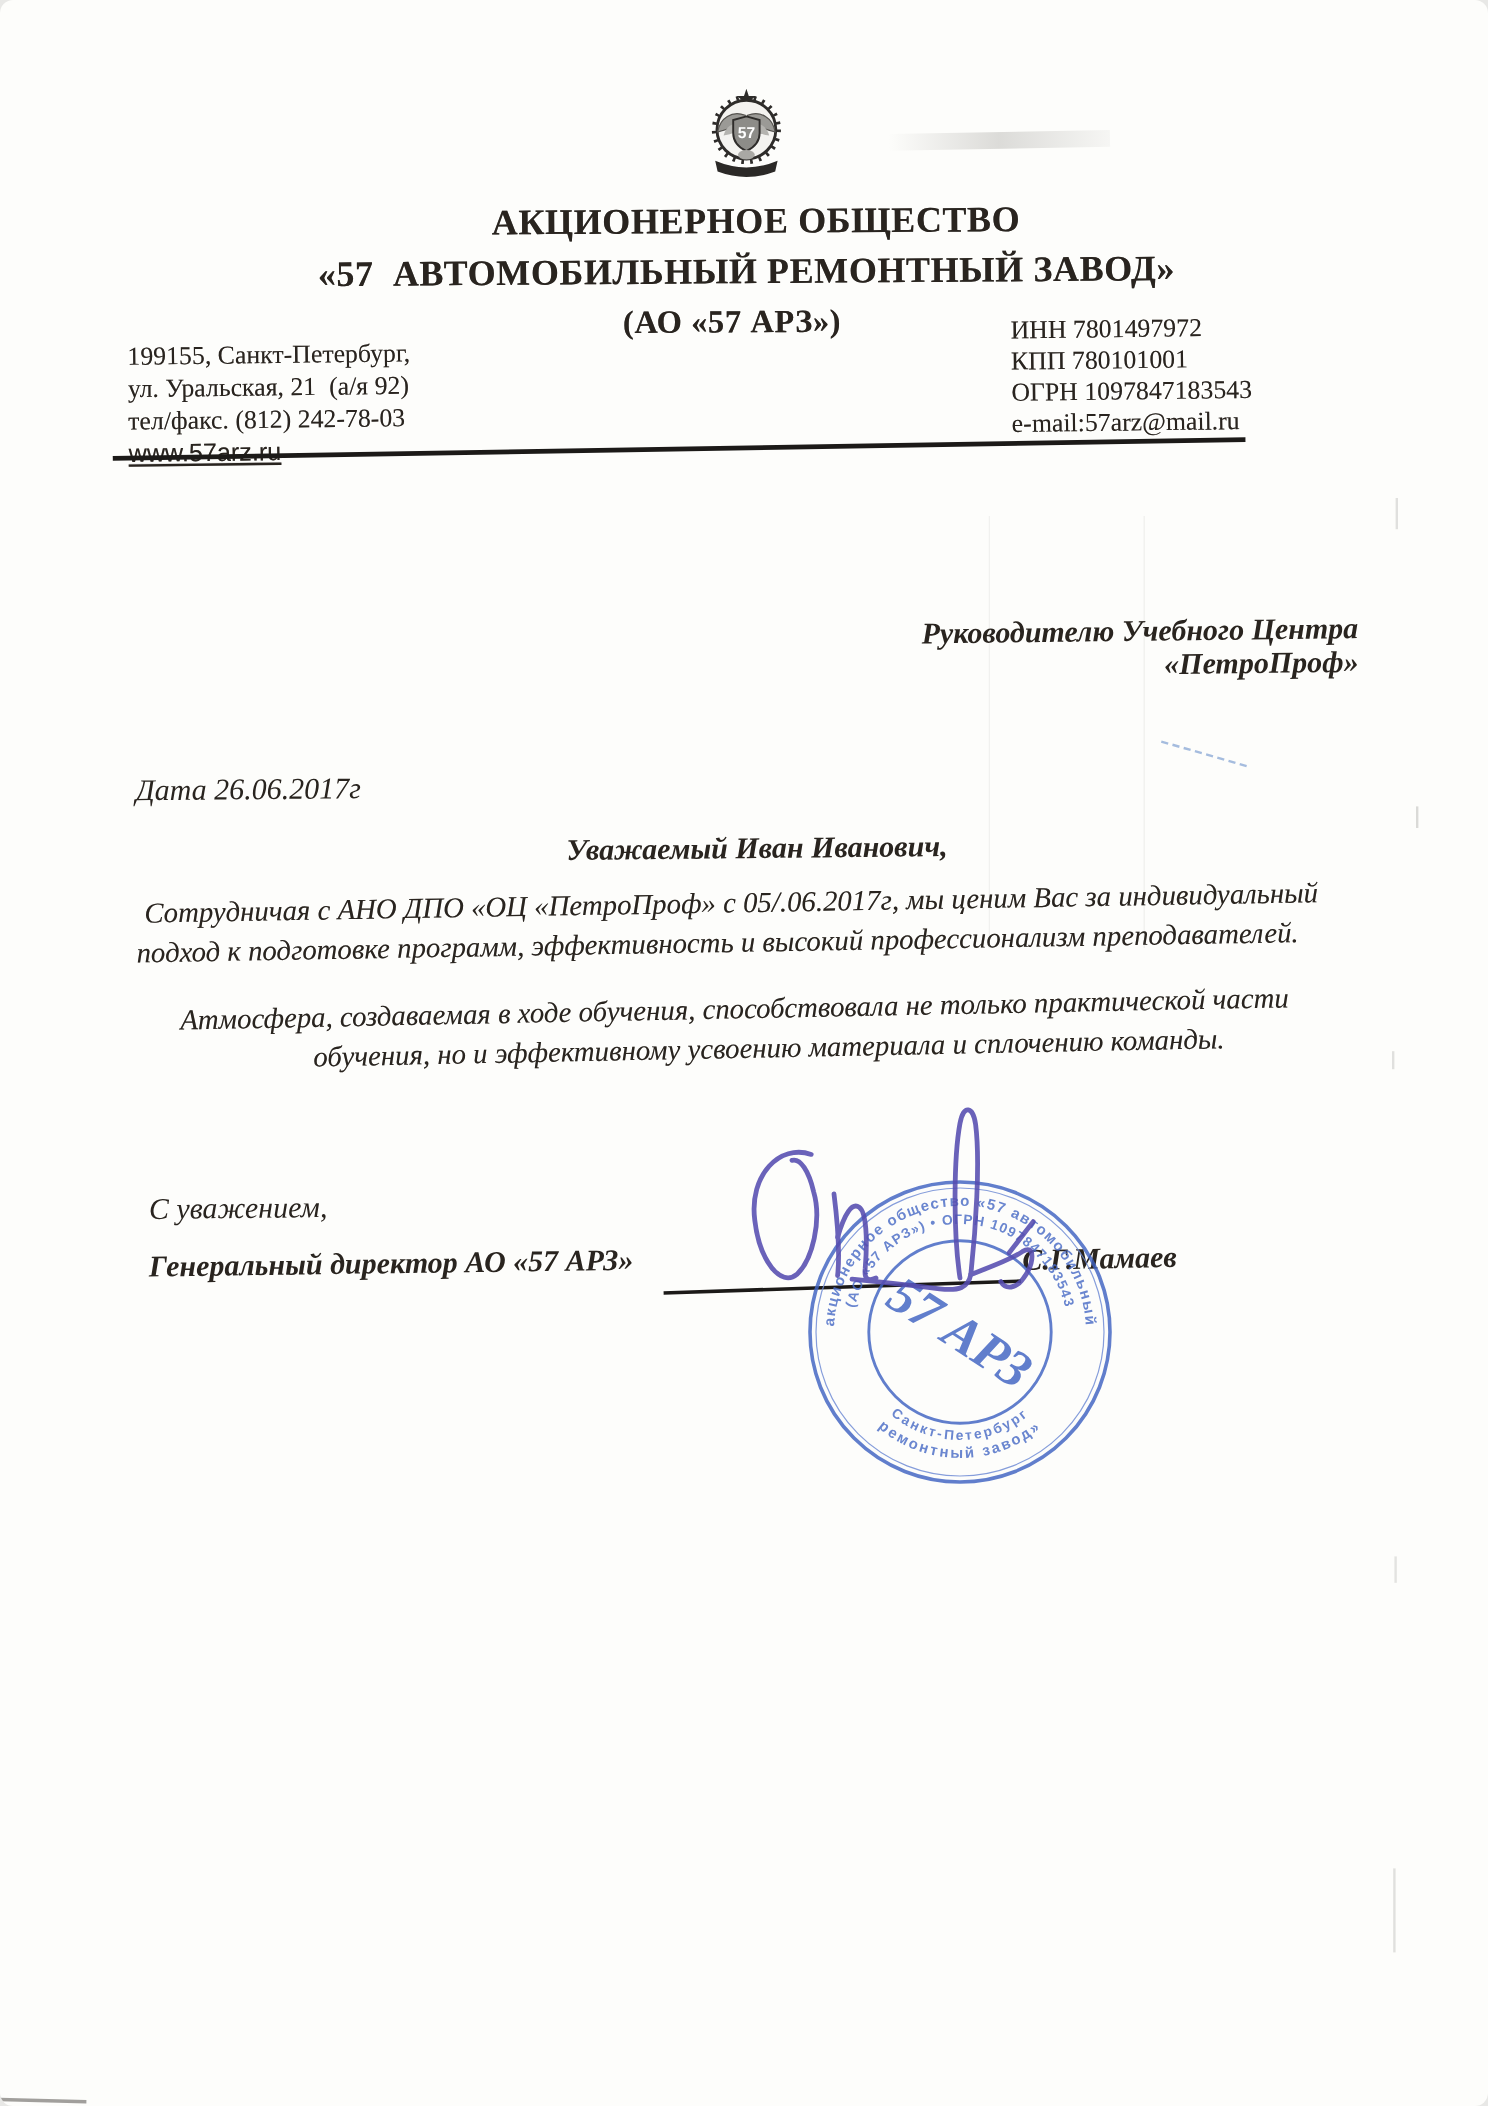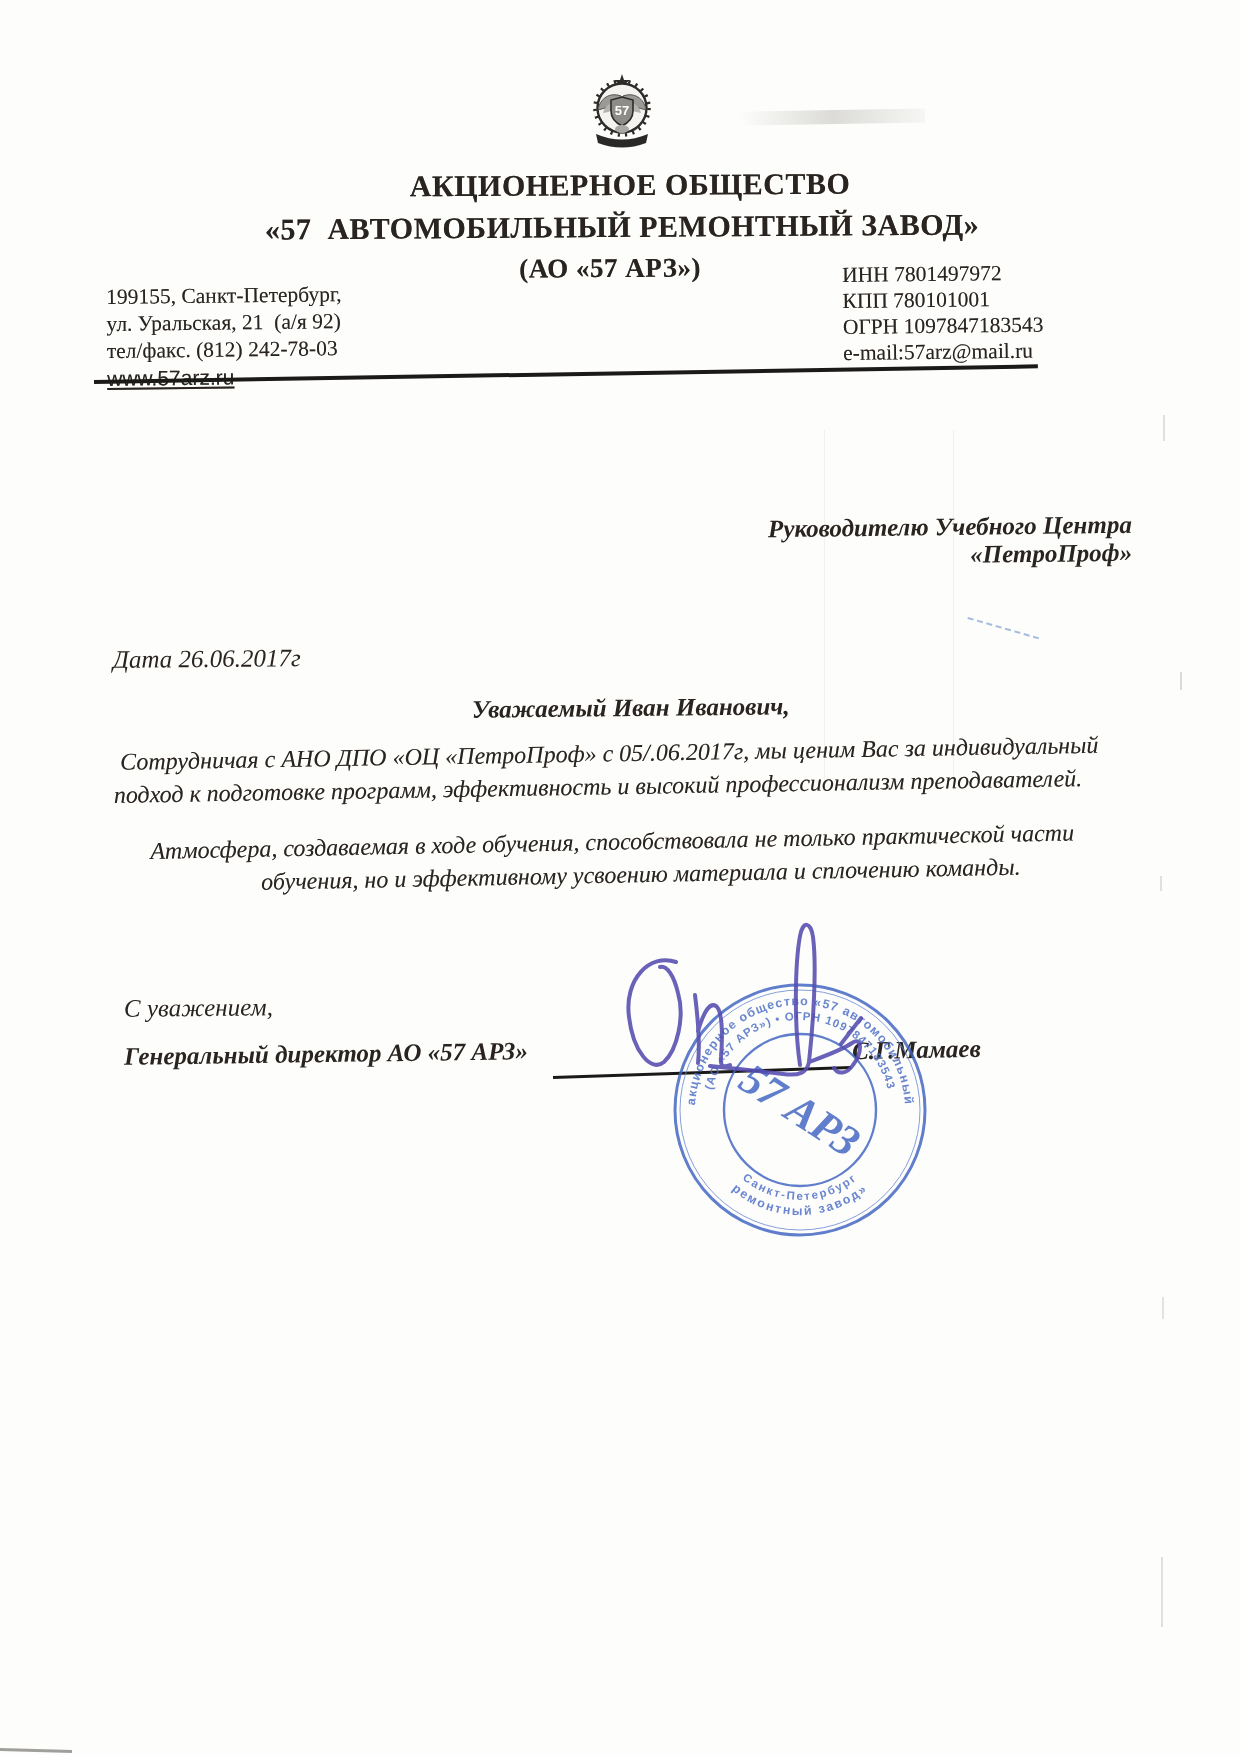--- a/index.html
+++ b/index.html
@@ -1,19 +1,19 @@
 <!DOCTYPE html>
 <html><head>
 <meta charset="utf-8">
 <style>
   html,body{margin:0;padding:0;background:#e8e8e6;}
   .page{
     position:relative;width:1240px;height:1755px;margin:0 auto;
     background:#fdfdfb;overflow:hidden;
-    font-family:"Liberation Serif", serif;color:#29241f;
+    font-family:"Liberation Serif", serif;color:#29241f;border-radius:11px;
   }
   .abs{position:absolute;}
   .serif{font-family:"Liberation Serif", serif;}
   .sans{font-family:"Liberation Sans", sans-serif;}
   .hdr{font-weight:bold;letter-spacing:.5px;white-space:pre;text-shadow:0 0 .5px rgba(30,28,25,.55);}
   .contact{font-size:21.5px;line-height:27px;white-space:pre;text-shadow:0 0 .4px rgba(40,36,32,.4);}
   .ital{font-style:italic;}
   .bital{font-style:italic;font-weight:bold;}
   .bodyline{font-size:24px;font-style:italic;white-space:pre;text-shadow:0 0 .4px rgba(40,36,32,.35);}
   .rule{background:#1c1a18;}

